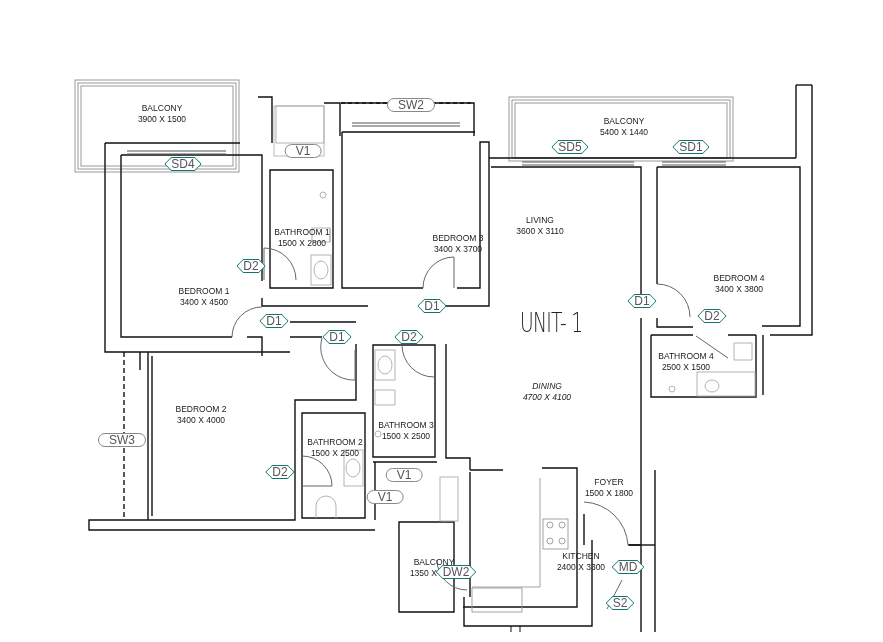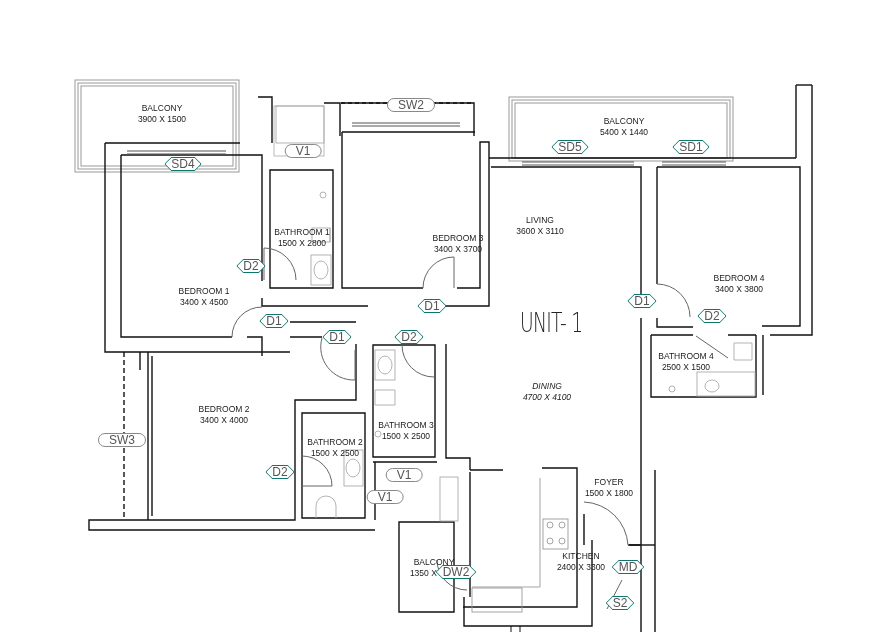--- a/index.html
+++ b/index.html
@@ -154,21 +154,21 @@
 <div id="labels">
     <div class="room-label" style="left: 162px; top: 103px;"><span>BALCONY</span><span class="dim">3900 X 1500</span></div>
     <div class="room-label" style="left: 302px; top: 203px; margin-top: 24px;"><span>BATHROOM 1</span><span class="dim">1500 X 2800</span></div>
     <div class="room-label" style="left: 414px; top: 233px; margin-left: 44px;"><span>BEDROOM 3</span><span class="dim">3400 X 3700</span></div>
     <div class="room-label" style="left: 624px; top: 116px;"><span>BALCONY</span><span class="dim">5400 X 1440</span></div>
     <div class="room-label" style="left: 540px; top: 215px;"><span>LIVING</span><span class="dim">3600 X 3110</span></div>
     <div class="room-label" style="left: 739px; top: 273px;"><span>BEDROOM 4</span><span class="dim">3400 X 3800</span></div>
     <div class="room-label" style="left: 204px; top: 286px;"><span>BEDROOM 1</span><span class="dim">3400 X 4500</span></div>
     <div class="room-label" style="left: 686px; top: 351px;"><span>BATHROOM 4</span><span class="dim">2500 X 1500</span></div>
     <div class="room-label" style="left: 547px; top: 381px; font-style: italic;"><span>DINING</span><span class="dim">4700 X 4100</span></div>
-    <div class="room-label" style="left: 224px; top: 404px;"><span>BEDROOM 2</span><span class="dim">3400 X 4000</span></div>
+    <div class="room-label" style="left: 201px; top: 404px;"><span>BEDROOM 2</span><span class="dim">3400 X 4000</span></div>
     <div class="room-label" style="left: 406px; top: 420px;"><span>BATHROOM 3</span><span class="dim">1500 X 2500</span></div>
     <div class="room-label" style="left: 335px; top: 437px;"><span>BATHROOM 2</span><span class="dim">1500 X 2500</span></div>
     <div class="room-label" style="left: 609px; top: 477px;"><span>FOYER</span><span class="dim">1500 X 1800</span></div>
     <div class="room-label" style="left: 537px; top: 551px; margin-left: 44px;"><span>KITCHEN</span><span class="dim">2400 X 3300</span></div>
     <div class="room-label" style="left: 434px; top: 557px;"><span>BALCONY</span><span class="dim">1350 X 2100</span></div>
   </div>
 <div id="tags">
     <div class="tag pill" style="left: 411px; top: 105px;"><span style="padding: 0px 4px;">SW2</span></div>
     <div class="tag pill" style="left: 303px; top: 151px;"><span style="padding: 0px 4px;">V1</span></div>
     <div class="tag hex" style="left: 183px; top: 164px;">

